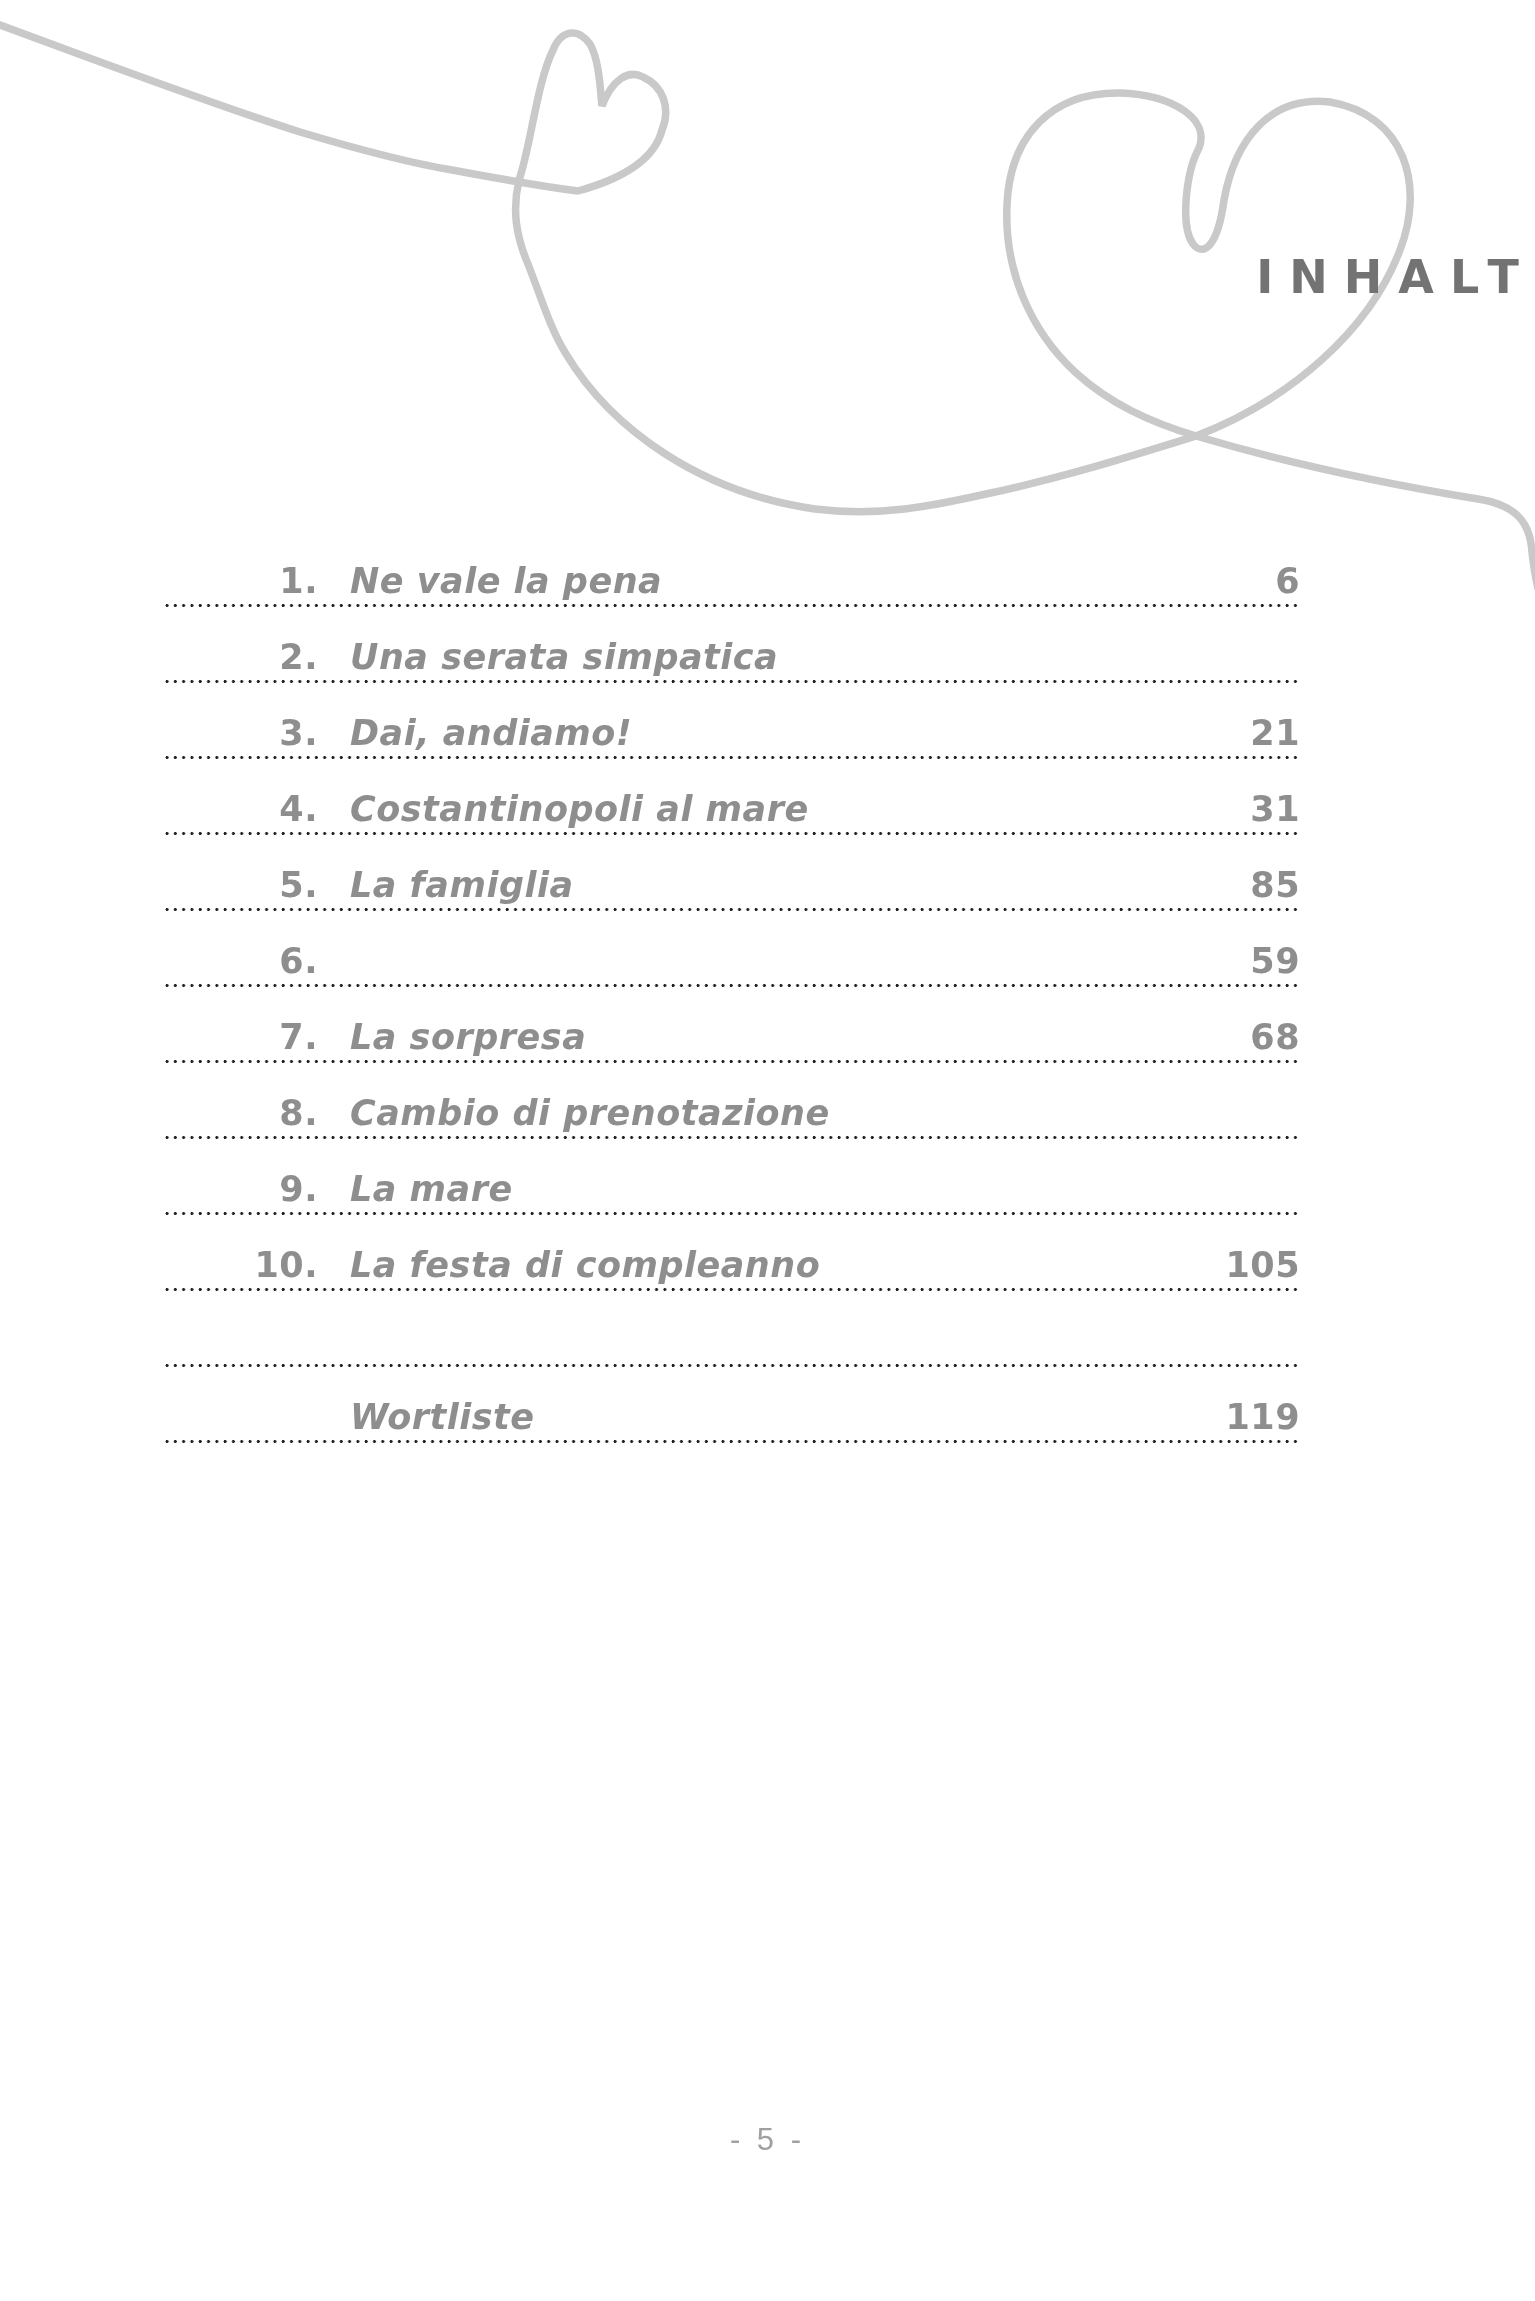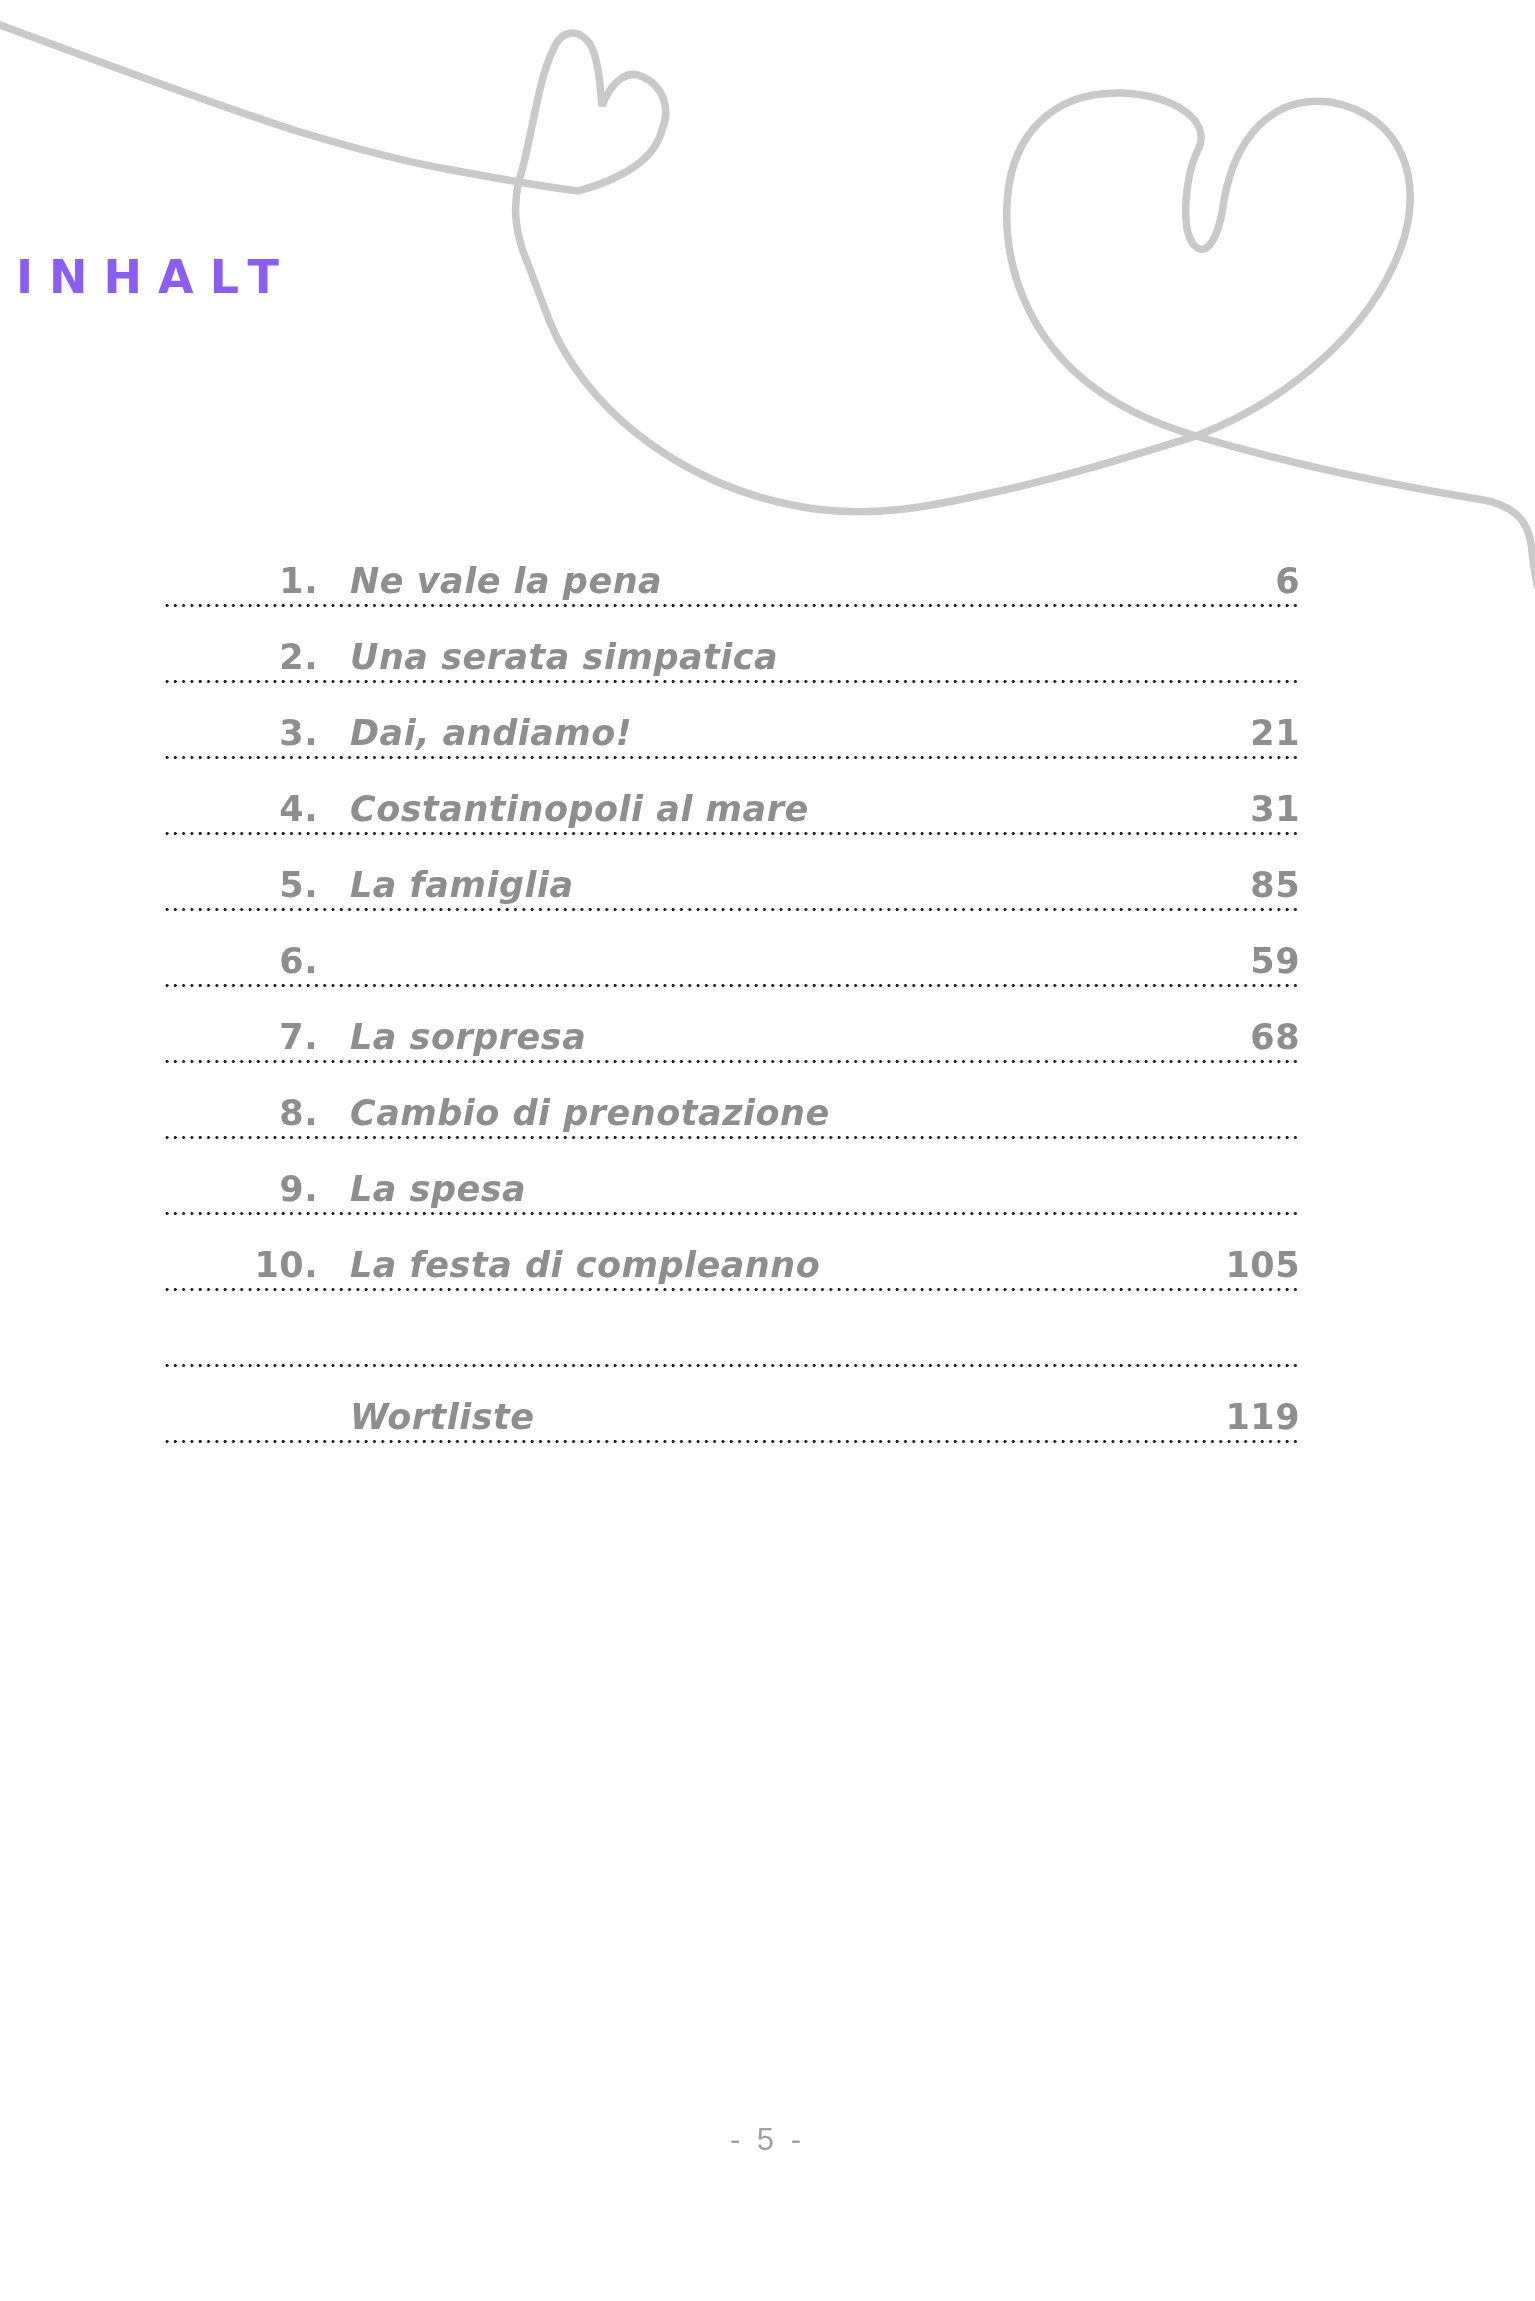--- a/index.html
+++ b/index.html
@@ -11,26 +11,26 @@
     font-family:"DejaVu Sans","Liberation Sans",sans-serif;
   }
   .doodle{
     position:absolute;top:0;left:0;
     pointer-events:none;
   }
   .title{
     position:absolute;
     top:250px;left:0;width:100%;
     margin:0;
-    text-align:left;
+    text-align:right;
     font-size:46px;
     font-weight:700;
     letter-spacing:16px;
     text-indent:16px; 
-    color:#8b5cf6;
+    color:#737373;
   }
   .toc{
     position:absolute;
     top:539px;left:0;width:1535px;
   }
   .row{
     position:relative;
     height:76px;
     font-size:35px;
     font-weight:700;
@@ -154,21 +154,21 @@
   </div>
 
   <div class="row">
     <span class="num">8.</span>
     <span class="ttl">Cambio di prenotazione</span>
     <div class="dots"></div>
   </div>
 
   <div class="row">
     <span class="num">9.</span>
-    <span class="ttl">La spesa</span>
+    <span class="ttl">La mare</span>
     <div class="dots"></div>
   </div>
 
   <div class="row">
     <span class="num">10.</span>
     <span class="ttl">La festa di compleanno</span>
     <span class="pg">105</span>
     <div class="dots"></div>
   </div>
 

